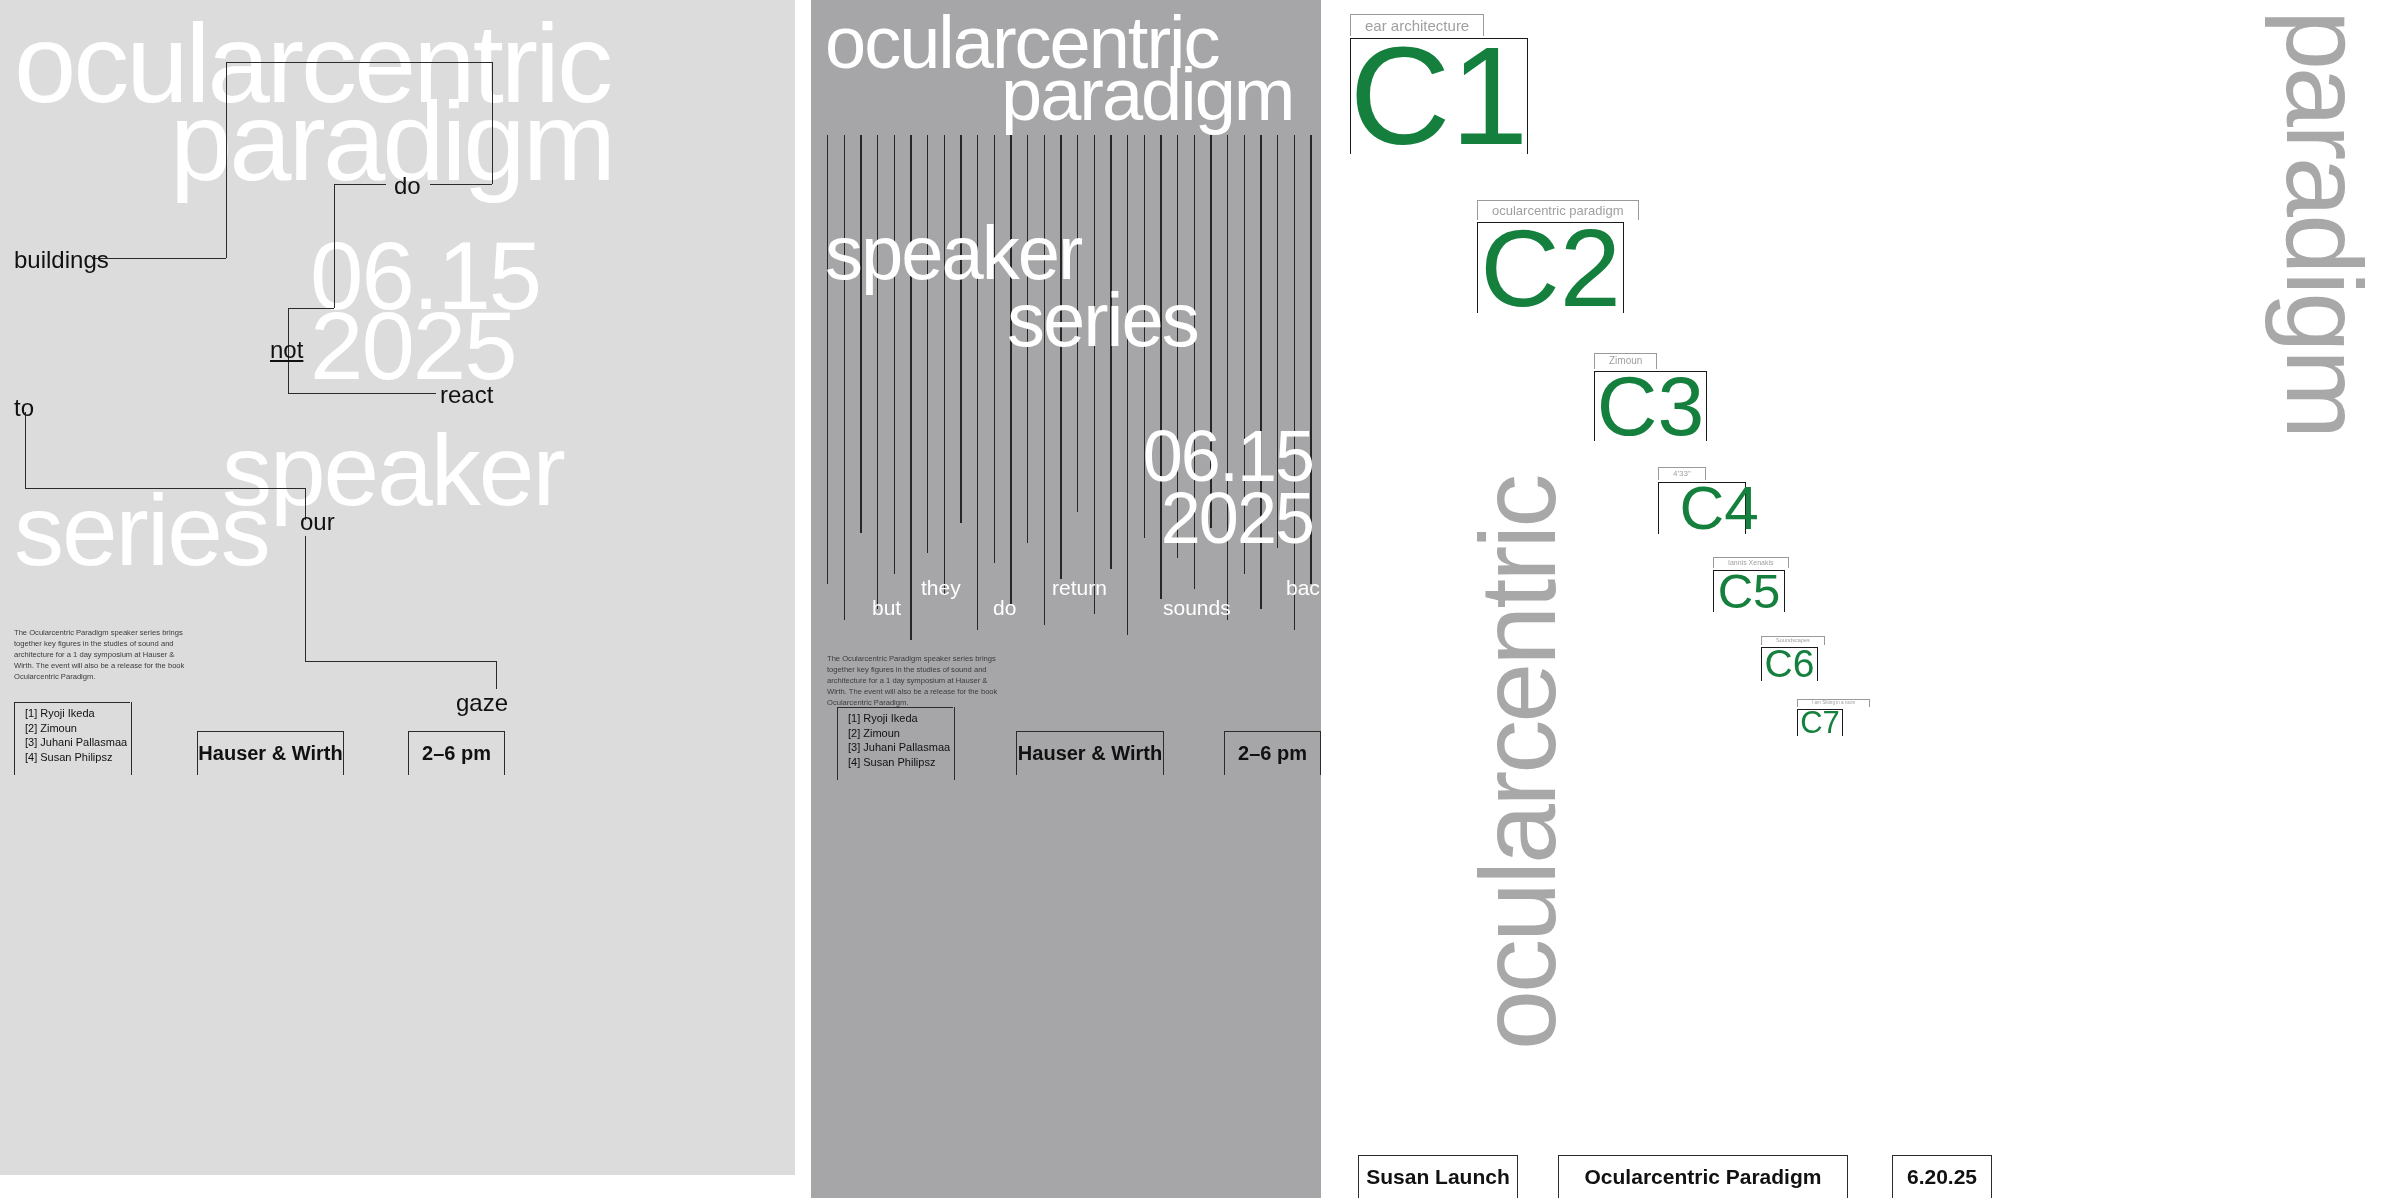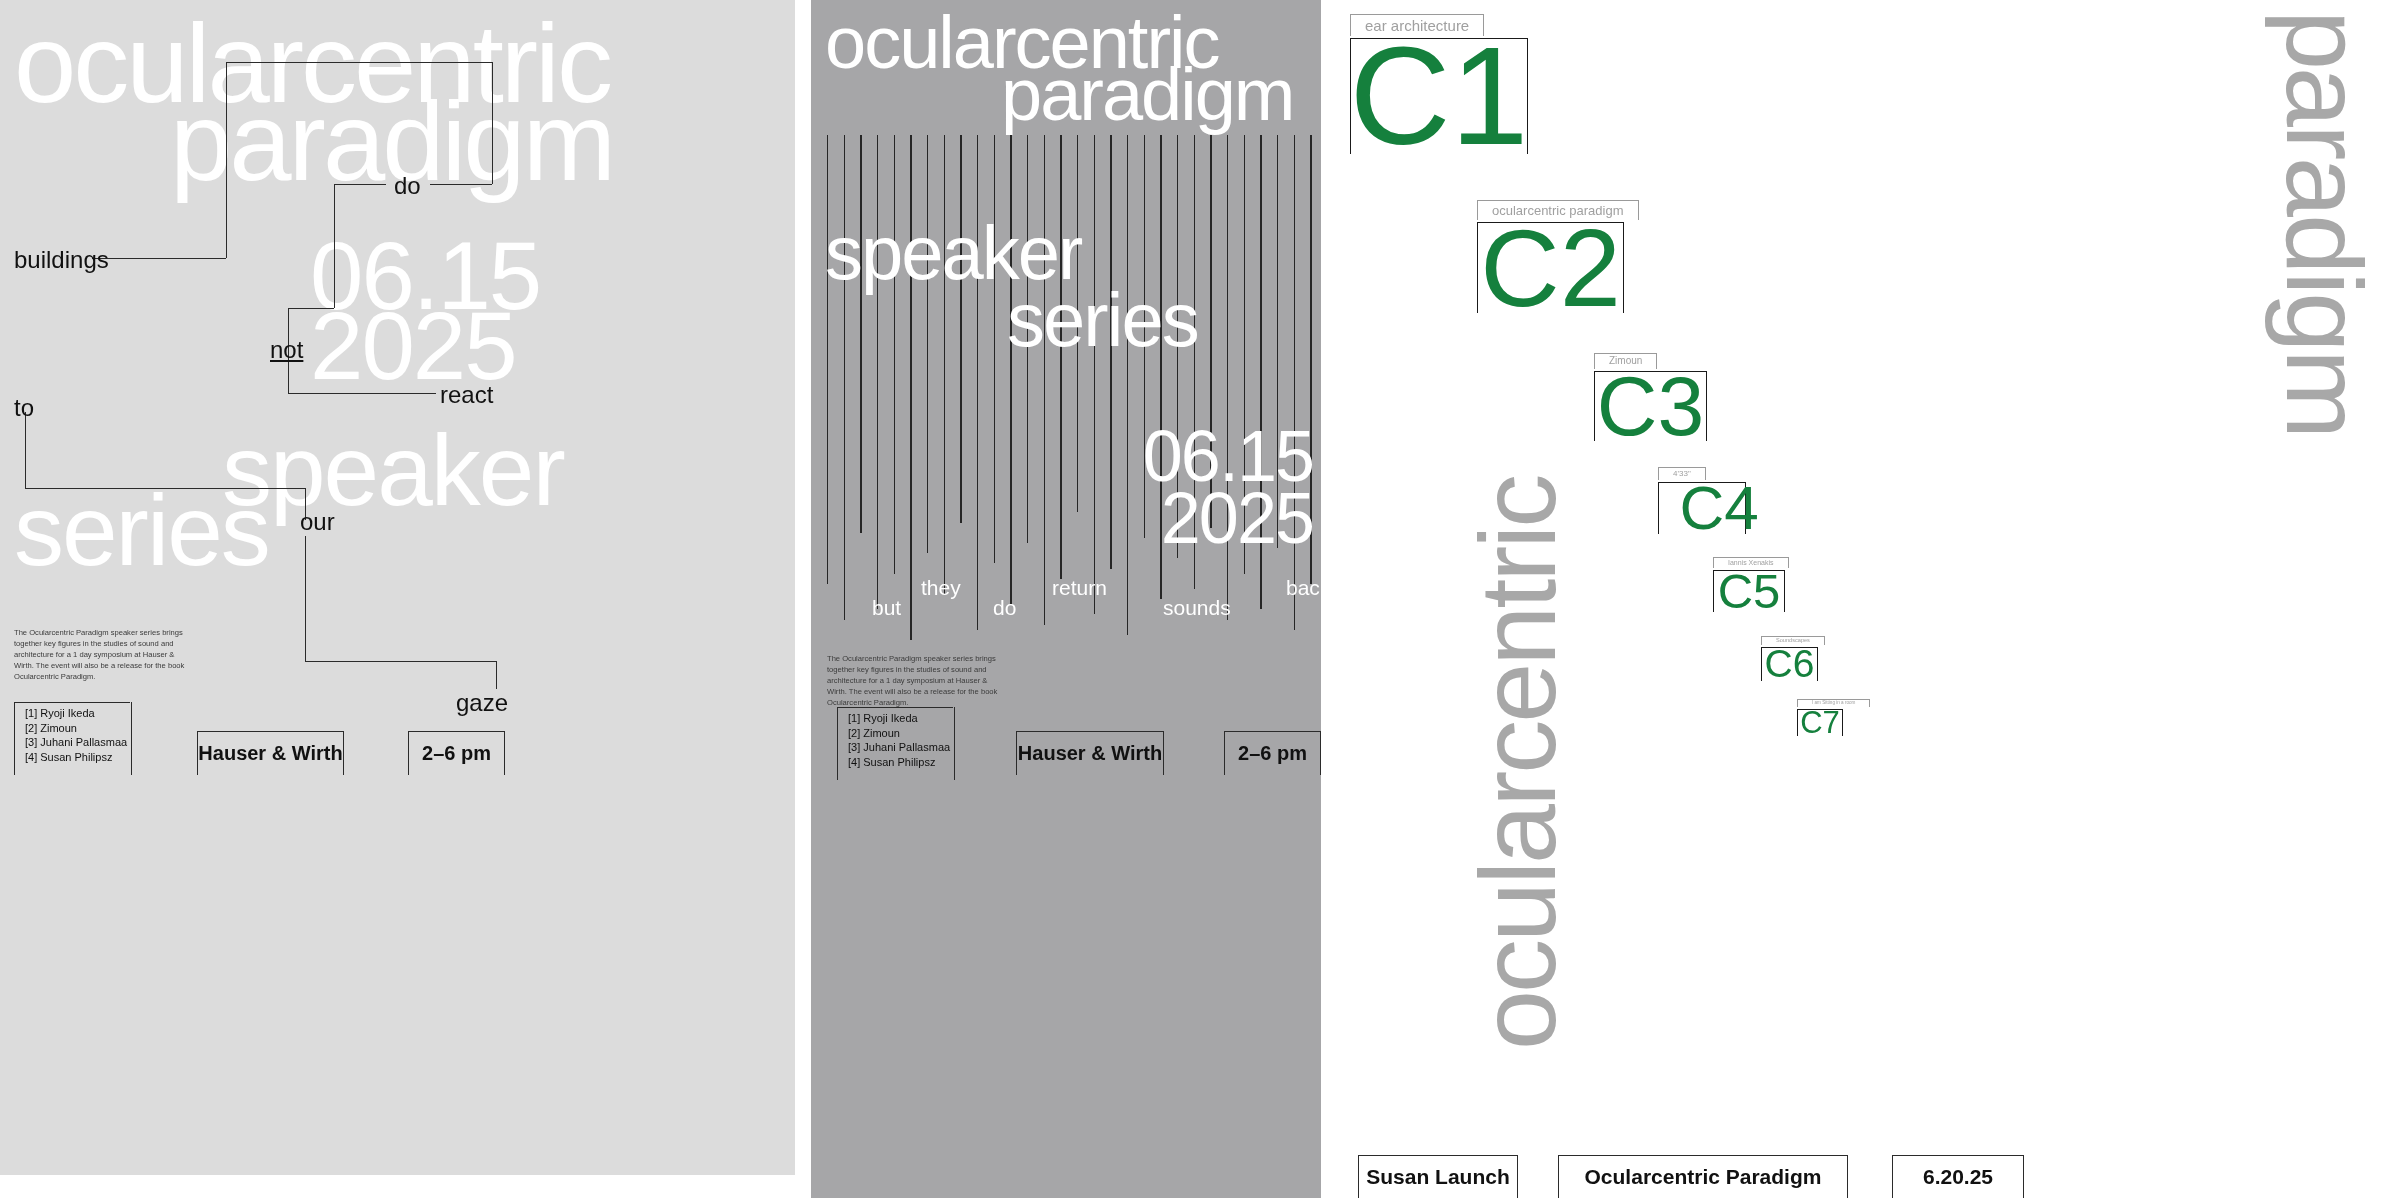--- a/index.html
+++ b/index.html
@@ -242,21 +242,21 @@
     padding:0 14px;
     white-space:nowrap;
     margin-bottom:2px;
   }
   .clabel::before {
     content:""; position:absolute; left:-1px; right:-1px; top:0; height:1px; background:#9a9a9a;
   }
 
   #p3-booklaunch { left:22px;  top:1155px; width:160px; height:43px; font-size:21px; }
   #p3-title      { left:222px; top:1155px; width:290px; height:43px; font-size:21px; }
-  #p3-date       { left:556px; top:1155px; width:132px; height:43px; font-size:21px; }
+  #p3-date       { left:556px; top:1155px; width:100px; height:43px; font-size:21px; }
 </style>
 </head>
 <body>
 
 <div class="stage">
 
   <div id="panel1">
 
     <div class="p1-title" id="p1-title-1">ocularcentric</div>
     <div class="p1-title" id="p1-title-2">paradigm</div>

